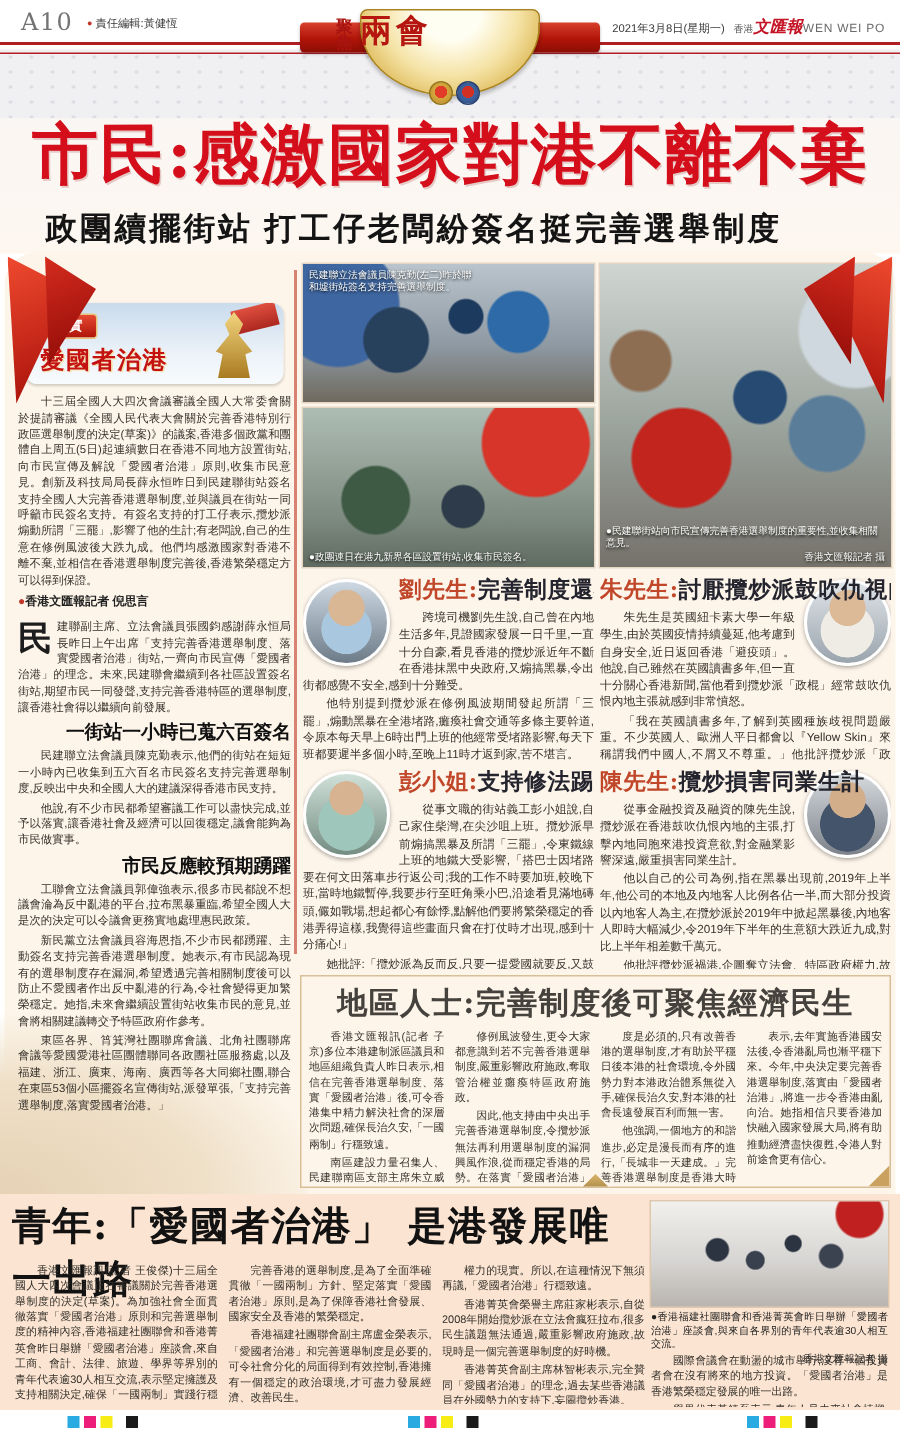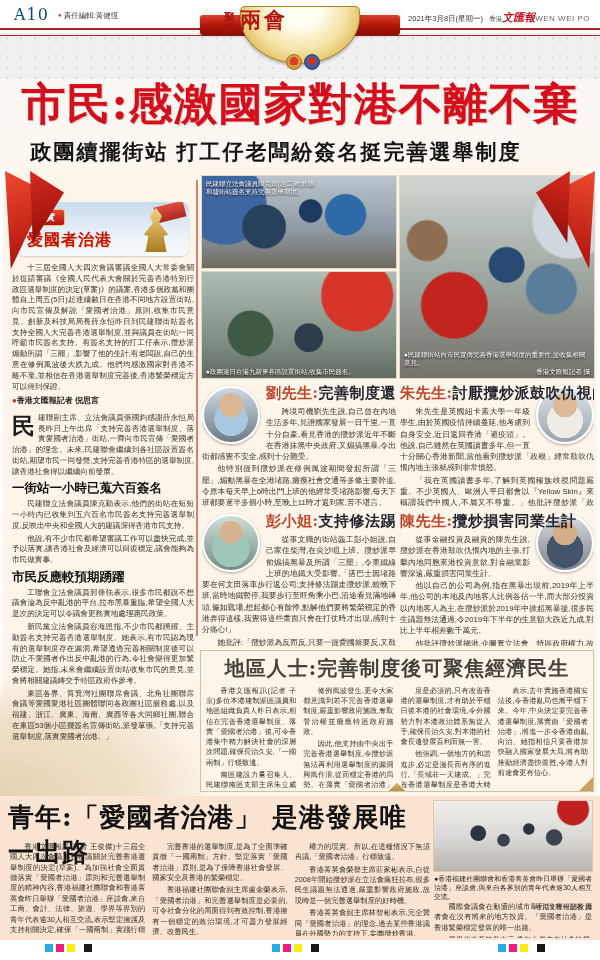--- a/index.html
+++ b/index.html
@@ -1,20 +1,20 @@
 <!DOCTYPE html>
 <html><head>
 <meta charset="utf-8">
 <style>
   html,body{margin:0;padding:0;}
   body{width:600px;height:960px;position:relative;overflow:hidden;background:#ffffff;
        font-family:"Liberation Sans","DejaVu Sans",sans-serif;color:#2e2b27;}
   
   .topbar{position:absolute;top:0;left:0;width:600px;height:28px;background:#fff;z-index:4;}
-  .pageno{position:absolute;left:14px;top:5px;font-family:"DejaVu Serif",serif;font-size:16px;color:#0c4a6e;letter-spacing:1px;}
+  .pageno{position:absolute;left:14px;top:5px;font-family:"DejaVu Serif",serif;font-size:16px;color:#737373;letter-spacing:1px;}
   .editor{position:absolute;left:58px;top:11px;font-size:7.5px;color:#3a3a3a;}
   .editor .bullet{color:#c0392b;font-size:6px;vertical-align:1px;}
   .dateline{position:absolute;right:10px;top:10px;font-size:7.5px;color:#3a3a3a;white-space:nowrap;}
   .brand-prefix{font-size:6.5px;color:#555;margin-left:4px;}
   .brand-name{color:#c41425;font-weight:bold;font-size:11px;font-family:"DejaVu Serif",serif;font-style:italic;}
   .brand-en{font-size:8px;color:#6a6a6a;letter-spacing:.5px;}
   .rules{position:absolute;top:28px;left:0;width:600px;height:5px;border-top:2px solid #b01f24;border-bottom:1.5px solid #b01f24;z-index:3;}
   
   .badge{position:absolute;top:2px;left:50%;transform:translateX(-50%);width:200px;height:72px;z-index:6;}
   .badge-ribbon{position:absolute;top:13px;left:0;width:200px;height:20px;border-radius:3px;
@@ -54,21 +54,21 @@
   .logo-tag{position:absolute;left:10px;top:7px;background:linear-gradient(#e64a33,#b01408);color:#fff;font-size:9px;font-weight:bold;
      padding:1px 6px;border:1px solid #e9c27a;border-radius:3px;letter-spacing:3px;}
   .logo-title{position:absolute;left:10px;top:27px;color:#c41212;font-weight:900;font-size:16px;font-family:"DejaVu Serif",serif;
      letter-spacing:1px;text-shadow:1px 1px 0 #f6e2ae;}
   .statue{position:absolute;right:14px;top:6px;width:38px;height:44px;background:linear-gradient(#f2d47e,#a97b21);
      clip-path:polygon(50% 0%,66% 18%,58% 34%,82% 60%,70% 64%,78% 100%,22% 100%,30% 64%,18% 60%,42% 34%,34% 18%);}
   .byline{display:block;text-align:left;font-size:8px;margin:3px 2px 6px 0;color:#1f1f1f;font-weight:bold;text-indent:0;}
   .byline .bullet{color:#c0392b;}
   .dropcap{float:left;font-size:23px;line-height:1;font-weight:bold;margin:1px 3px 0 0;font-family:"DejaVu Serif",serif;color:#1d1d1d;}
   .dc{text-indent:0 !important;}
-  .subhead{text-align:left;font-weight:900;font-size:12.5px;color:#111;margin:6px 0 4px;font-family:"DejaVu Serif",serif;text-indent:0 !important;}
+  .subhead{text-align:right;font-weight:900;font-size:12.5px;color:#111;margin:6px 0 4px;font-family:"DejaVu Serif",serif;text-indent:0 !important;}
   
   .ph{position:absolute;overflow:hidden;box-shadow:0 0 0 1px #e4d6c2;z-index:2;}
   .ph-m1{left:202px;top:176px;width:194px;height:92px;background-color:#98a2ab;background-image:
      radial-gradient(circle at 74% 42%,#2e6aa8 0 13%,rgba(0,0,0,0) 14%),
      radial-gradient(circle at 56% 38%,#1c3a5e 0 9%,rgba(0,0,0,0) 10%),
      radial-gradient(circle at 32% 55%,#27405c 0 15%,rgba(0,0,0,0) 16%),
      radial-gradient(circle at 12% 30%,#3e66a0 0 22%,rgba(0,0,0,0) 23%),
      linear-gradient(180deg,#b9c4cc 0%,#8d98a2 60%,#6f6a5e 100%);}
   .ph-m2{left:202px;top:272px;width:194px;height:106px;background-color:#8a9488;background-image:
      radial-gradient(circle at 80% 22%,#d8352a 0 20%,rgba(0,0,0,0) 21%),
@@ -210,28 +210,28 @@
 <div class="profile" style="left:400px;top:384px;height:126px;">
   <div class="avatar av-r av2"></div>
   <h3><span class="pname">朱先生:</span><span class="ptitle">討厭攬炒派鼓吹仇視內地</span></h3>
   <p>朱先生是英國紐卡素大學一年級學生,由於英國疫情持續蔓延,他考慮到自身安全,近日返回香港「避疫頭」。他說,自己雖然在英國讀書多年,但一直十分關心香港新聞,當他看到攬炒派「政棍」經常鼓吹仇恨內地主張就感到非常憤怒。</p>
   <p>「我在英國讀書多年,了解到英國種族歧視問題嚴重。不少英國人、歐洲人平日都會以『Yellow Skin』來稱謂我們中國人,不屑又不尊重。」他批評攬炒派「政棍」叫人「自己人看不起自己人」非常荒謬,助長外國人歧視華人氣燄,「外國人只會當你是 Chinese,所以我們中國人一定要團結!」</p>
 
 </div>
 <div class="profile" style="left:202px;top:512px;height:134px;">
   <div class="avatar av-l av3"></div>
   <h3><span class="pname">彭小姐:</span><span class="ptitle">支持修法踢走攬炒派</span></h3>
-  <p>從事文職的街站義工彭小姐說,自己家住柴灣,在尖沙咀上班。攬炒派早前煽搞黑暴及所謂「三罷」,令東鐵線上班的地鐵大受影響,「搭巴士因堵路要在何文田落車步行返公司;支持修法踢走攬炒派,較晚下班,當時地鐵暫停,我要步行至旺角乘小巴,沿途看見滿地磚頭,儼如戰場,想起都心有餘悸,點解他們要將繁榮穩定的香港弄得這樣,我覺得這些畫面只會在打仗時才出現,感到十分痛心!」</p>
+  <p>從事文職的街站義工彭小姐說,自己家住柴灣,在尖沙咀上班。攬炒派早前煽搞黑暴及所謂「三罷」,令東鐵線上班的地鐵大受影響,「搭巴士因堵路要在何文田落車步行返公司;我的工作不時要加班,較晚下班,當時地鐵暫停,我要步行至旺角乘小巴,沿途看見滿地磚頭,儼如戰場,想起都心有餘悸,點解他們要將繁榮穩定的香港弄得這樣,我覺得這些畫面只會在打仗時才出現,感到十分痛心!」</p>
   <p>她批評:「攬炒派為反而反,只要一提愛國就要反,又鼓吹黑暴,散播『攬炒令人生更精彩』等歪理,我真的很害怕黑暴重臨,所以我十分支持中央完善制度,踢走攬炒派。我今(昨)天放假,就出來做義工。」</p>
 </div>
 <div class="profile" style="left:400px;top:512px;height:134px;">
   <div class="avatar av-r av4"></div>
   <h3><span class="pname">陳先生:</span><span class="ptitle">攬炒損害同業生計</span></h3>
   <p>從事金融投資及融資的陳先生說,攬炒派在香港鼓吹仇恨內地的主張,打擊內地同胞來港投資意欲,對金融業影響深遠,嚴重損害同業生計。</p>
-  <p>他以自己的公司為例,指在黑暴出現前,2019年上半年,他公司的本地及內地客人比例各佔一半,而大部分投資以內地客人為主,在攬炒派於2019年中掀起黑暴後,很多民生議題無法通過,令2019年下半年的生意額大跌近九成,對比上半年相差數千萬元。</p>
+  <p>他以自己的公司為例,指在黑暴出現前,2019年上半年,他公司的本地及內地客人比例各佔一半,而大部分投資以內地客人為主,在攬炒派於2019年中掀起黑暴後,內地客人即時大幅減少,令2019年下半年的生意額大跌近九成,對比上半年相差數千萬元。</p>
   <p>他批評攬炒派禍港,企圖奪立法會、特區政府權力,故支持完善香港的選舉制度,撥亂反正。</p>
 
 </div>
 
 <div class="district">
   <h2>地區人士:完善制度後可聚焦經濟民生</h2>
   <div class="district-cols">
     <div class="col">
       <p>香港文匯報訊(記者 子京)多位本港建制派區議員和地區組織負責人昨日表示,相信在完善香港選舉制度、落實「愛國者治港」後,可令香港集中精力解決社會的深層次問題,確保長治久安,「一國兩制」行穩致遠。</p>
       <p>南區建設力量召集人、民建聯南區支部主席朱立威昨日在接受香港文匯報訪問時表示,縱觀世界各地的管治者,「愛國」都是必然的標準,香港自不例外,但香港自回歸以來,反對派中擁有公職者一直無視愛國概念,前年</p>

